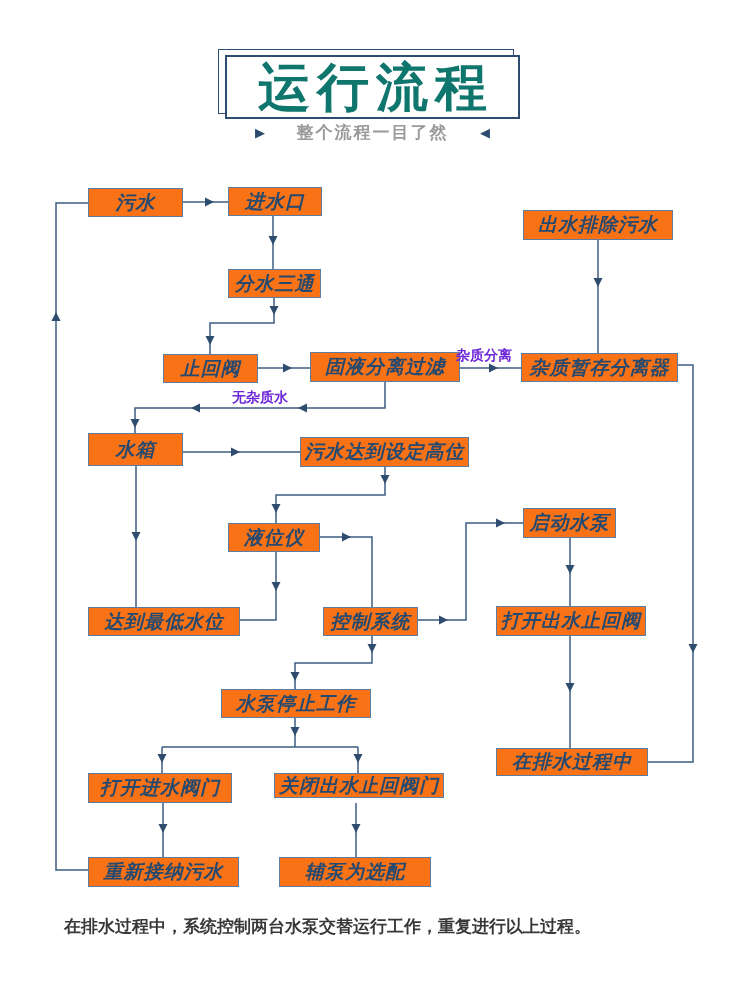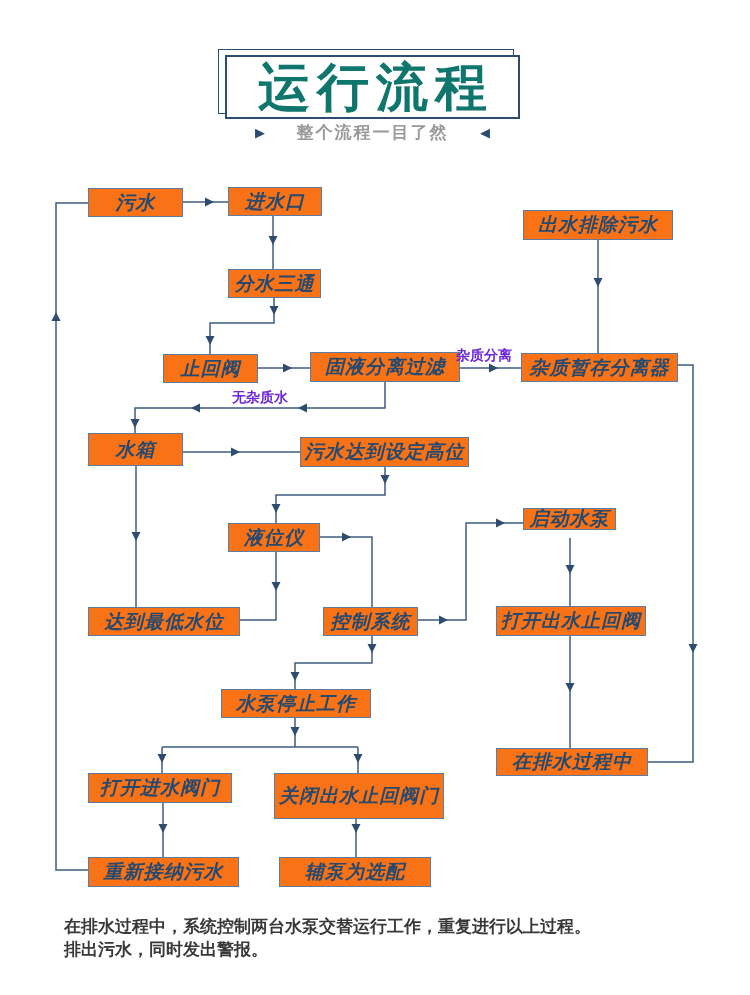--- a/index.html
+++ b/index.html
@@ -123,31 +123,30 @@
 
 <div class="node" style="left:88px;top:188px;width:95px;height:29px">污水</div>
 <div class="node" style="left:228px;top:187px;width:94px;height:29px">进水口</div>
 <div class="node" style="left:523px;top:210px;width:150px;height:30px">出水排除污水</div>
 <div class="node" style="left:228px;top:269px;width:93px;height:29px">分水三通</div>
 <div class="node" style="left:163px;top:354px;width:95px;height:29px">止回阀</div>
 <div class="node" style="left:310px;top:352px;width:150px;height:30px">固液分离过滤</div>
 <div class="node" style="left:521px;top:353px;width:157px;height:29px">杂质暂存分离器</div>
 <div class="node" style="left:88px;top:433px;width:95px;height:33px">水箱</div>
 <div class="node" style="left:300px;top:437px;width:169px;height:30px">污水达到设定高位</div>
-<div class="node" style="left:523px;top:508px;width:93px;height:22px">启动水泵</div>
+<div class="node" style="left:523px;top:508px;width:93px;height:30px">启动水泵</div>
 <div class="node" style="left:228px;top:523px;width:92px;height:29px">液位仪</div>
 <div class="node" style="left:88px;top:607px;width:152px;height:29px">达到最低水位</div>
 <div class="node" style="left:323px;top:607px;width:95px;height:29px">控制系统</div>
 <div class="node" style="left:496px;top:606px;width:150px;height:30px">打开出水止回阀</div>
 <div class="node" style="left:221px;top:689px;width:150px;height:29px">水泵停止工作</div>
 <div class="node" style="left:88px;top:773px;width:144px;height:30px">打开进水阀门</div>
-<div class="node" style="left:274px;top:773px;width:170px;height:46px">关闭出水止回阀门</div>
+<div class="node" style="left:274px;top:773px;width:170px;height:25px">关闭出水止回阀门</div>
 <div class="node" style="left:496px;top:748px;width:152px;height:28px">在排水过程中</div>
 <div class="node" style="left:88px;top:857px;width:151px;height:30px">重新接纳污水</div>
 <div class="node" style="left:279px;top:857px;width:152px;height:30px">辅泵为选配</div>
 
 <div class="edge-label" style="left:456px;top:347px">杂质分离</div>
 <div class="edge-label" style="left:232px;top:389px">无杂质水</div>
 
 <div class="notes">
   <div class="note-line1">在排水过程中，系统控制两台水泵交替运行工作，重复进行以上过程。</div>
-  <div class="note-line3">排出污水，同时发出警报。</div>
 </div>
 
 </body></html>

